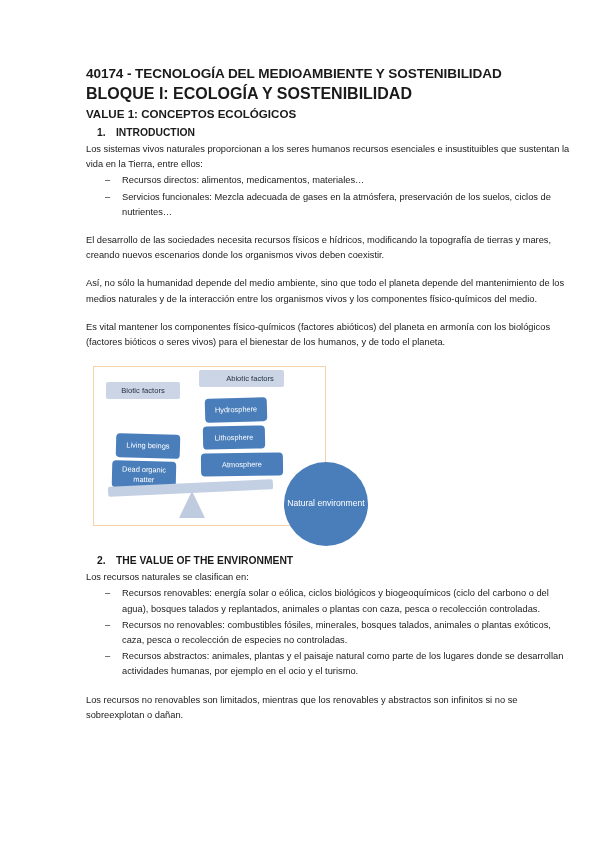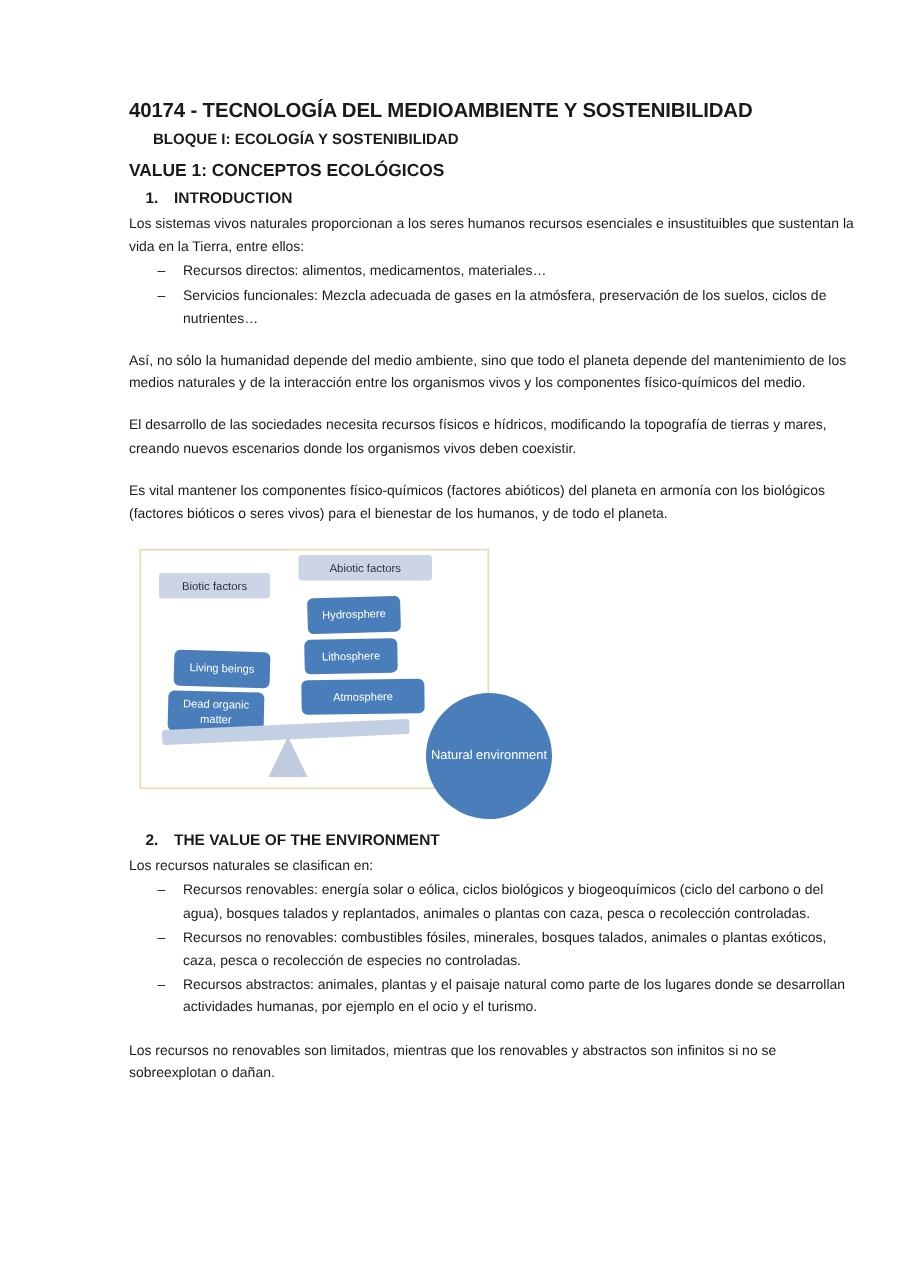--- a/index.html
+++ b/index.html
@@ -32,24 +32,24 @@
   
   .h-title {
     font-size: 13.6px;
     font-weight: bold;
     letter-spacing: -0.1px;
     line-height: 19px;
     margin: 0;
     white-space: nowrap;
   }
   .h-sub {
-    font-size: 10px;
+    font-size: 16px;
     font-weight: bold;
     line-height: 19px;
-    margin: 1px 0 0 16px;
+    margin: 1px 0 0 0;
   }
   .h-tema {
     font-size: 11.6px;
     font-weight: bold;
     line-height: 17px;
     margin: 2px 0 0 0;
   }
   .h-section {
     font-size: 10.3px;
     font-weight: bold;
@@ -114,21 +114,21 @@
     color: #24323f;
     font-size: 7.6px;
     border-radius: 2px;
     display: flex;
     align-items: center;
     justify-content: center;
     text-align: center;
     line-height: 10px;
   }
   .cat-biotic  { left: 20px;  top: 20px;  width: 74px; height: 17px; }
-  .cat-abiotic { left: 113px; top: 8px;  width: 89px; height: 17px; }
+  .cat-abiotic { left: 113px; top: 8px;  width: 68px; height: 17px; padding-left: 17px; }
 
   .blue-box {
     position: absolute;
     background: #4a7ebb;
     color: #ffffff;
     font-size: 7.4px;
     border-radius: 4px;
     display: flex;
     align-items: center;
     justify-content: center;
@@ -200,22 +200,22 @@
       <li>
         <span class="marker">–</span>
         <span class="txt">Recursos directos: alimentos, medicamentos, materiales…</span>
       </li>
       <li>
         <span class="marker">–</span>
         <span class="txt">Servicios funcionales: Mezcla adecuada de gases en la atmósfera, preservación de los suelos, ciclos de nutrientes…</span>
       </li>
     </ul>
 
+    <p class="body gap">El desarrollo de las sociedades necesita recursos físicos e hídricos, modificando la topografía de tierras y mares, creando nuevos escenarios donde los organismos vivos deben coexistir.</p>
     <p class="body gap">Así, no sólo la humanidad depende del medio ambiente, sino que todo el planeta depende del mantenimiento de los medios naturales y de la interacción entre los organismos vivos y los componentes físico-químicos del medio.</p>
-    <p class="body gap">El desarrollo de las sociedades necesita recursos físicos e hídricos, modificando la topografía de tierras y mares, creando nuevos escenarios donde los organismos vivos deben coexistir.</p>
     <p class="body gap">Es vital mantener los componentes físico-químicos (factores abióticos) del planeta en armonía con los biológicos (factores bióticos o seres vivos) para el bienestar de los humanos, y de todo el planeta.</p>
 
     <div class="diagram-wrap">
       <div class="diagram-frame"></div>
 
       <div class="cat-box cat-biotic">Biotic factors</div>
       <div class="cat-box cat-abiotic">Abiotic factors</div>
 
       <div class="blue-box bx-hydro">Hydrosphere</div>
       <div class="blue-box bx-litho">Lithosphere</div>

